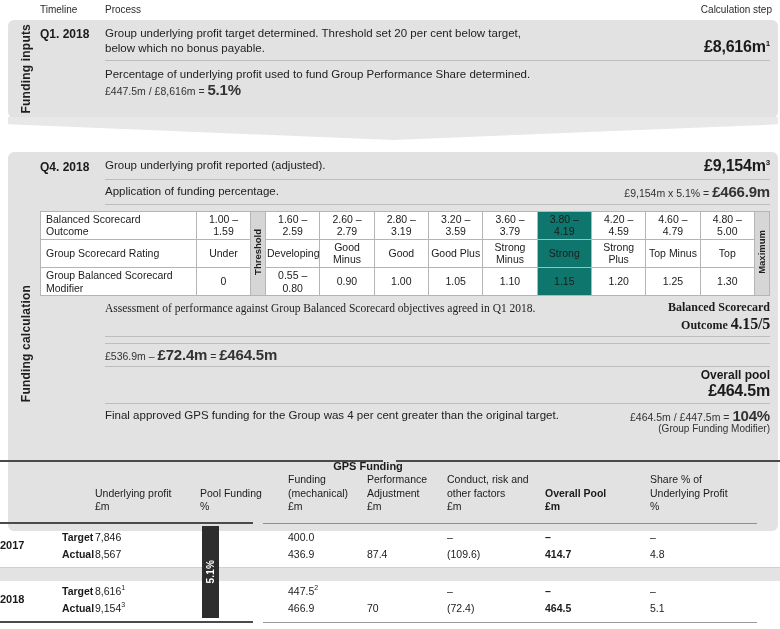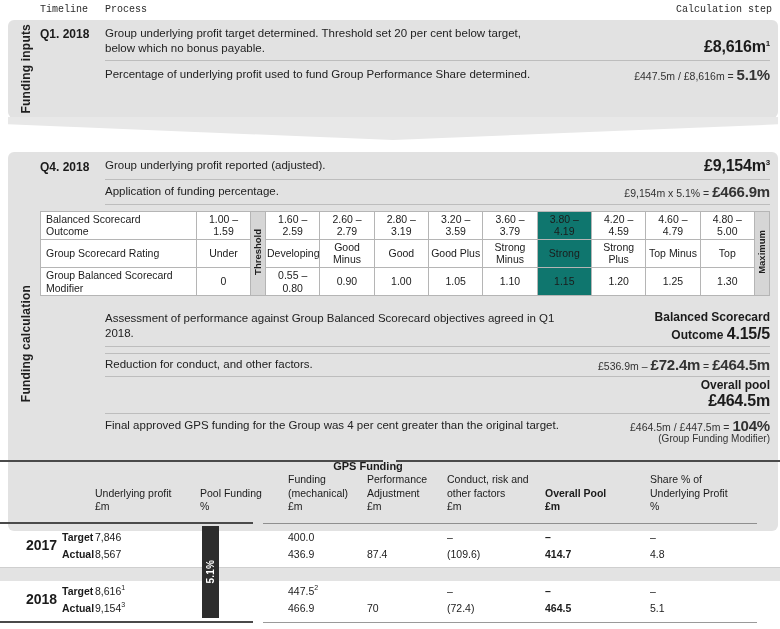--- a/index.html
+++ b/index.html
@@ -1,20 +1,20 @@
 <!DOCTYPE html>
 <html><head>
 <meta charset="utf-8">
 <style>
   * { margin:0; padding:0; box-sizing:border-box; }
   body { background:#fff; font-family:"Liberation Sans", sans-serif; color:#1b1b1b; }
   .page { position:relative; width:780px; height:629px; background:#fff; overflow:hidden; }
 
   
-  .hdr { position:absolute; top:4px; font-size:10px; color:#2b2b2b;font-family:Liberation Mono, monospace; }
+  .hdr { position:absolute; top:4px; font-size:10px; color:#2b2b2b; }
   .hdr-timeline { left:40px; }
   .hdr-process { left:105px; }
   .hdr-calc { right:8px;padding-left:18px; }
 
   
   .panel { position:absolute; left:8px; width:770px; background:#e2e2e2; border-radius:6px; }
   .panel1 { top:20px; height:98px; }
   .chevron { position:absolute; top:117px; left:8px; width:770px; height:23px; background:#e8e8e8;
              clip-path:polygon(0 0, 100% 0, 100% 32%, 50% 100%, 0 32%); }
   .panel2 { top:152px; height:379px; }
@@ -52,21 +52,21 @@
   .bt { position:absolute; top:455px; left:0; width:780px; height:142px; font-size:10.5px; }
   .rule { position:absolute; height:2px; background:#4a4a4a; }
   .rule.thin { height:1px; background:#8f8f8f; }
   .bt-grid { display:grid; grid-template-columns:18px 44px 33px 105px 88px 79px 80px 98px 105px 1fr; }
   .bt-head { position:absolute; top:18px; left:0; width:780px; align-items:end; }
   .bt-head .hcell { line-height:1.3; white-space:pre-line; padding-bottom:4px; }
   .bt-head .hcell.bold { font-weight:700; }
   .gps-group { position:absolute; top:5px; left:288px; width:160px; text-align:center; font-weight:700; font-size:11px; }
   .band { position:absolute; top:112px; left:0; width:780px; height:14px; background:#e3e3e3; border-top:1px solid #cfcfcf; }
   .ygroup { position:absolute; left:0; width:780px; grid-template-rows:17px 17px; align-items:center; }
-  .ygroup .year { grid-row:1 / 3; font-weight:700; font-size:14px; align-self:center;padding-left:26px; }
+  .ygroup .year { grid-row:1 / 3; font-weight:700; font-size:11px; align-self:center; }
   .ygroup .rlabel { font-weight:700; }
   .ygroup .v { white-space:nowrap; }
   .ygroup .v sup { font-size:7px; }
   .ygroup .bold { font-weight:700; }
   .pool-bar { position:absolute; left:202px; top:71px; width:17px; height:92px; background:#2d2d2d;
               display:flex; align-items:center; justify-content:center; }
   .pool-bar .vtext { color:#fff; font-size:10px; font-weight:700; }
 </style>
 </head>
 <body>
@@ -81,21 +81,21 @@
     <div class="side-label">
       <span class="vtext">Funding inputs</span>
     </div>
     <div class="timeline-label" style="top:7px;">Q1. 2018</div>
 
     <div class="prow sep" style="padding:6px 0 5px;align-items:flex-end;">
       <div class="process">Group underlying profit target determined. Threshold set 20 per cent below target,
 below which no bonus payable.</div>
       <div class="big"><span>£8,616m</span><sup>1</sup></div>
     </div>
-    <div class="prow" style="padding:6px 0 0;">
+    <div class="prow" style="padding:6px 0 0;flex-direction:column;">
       <div class="process">Percentage of underlying profit used to fund Group Performance Share determined.</div>
       <div class="calc"><span>£447.5m / £8,616m = </span><span class="big">5.1%</span></div>
     </div>
   </div>
 
   <div class="chevron"></div>
 
   <div class="panel panel2">
     <div class="side-label top-anchored">
       <span class="vtext">Funding calculation</span>
@@ -169,31 +169,30 @@
         <td>1.05</td>
         <td>1.10</td>
         <td class="hl">1.15</td>
         <td>1.20</td>
         <td>1.25</td>
         <td>1.30</td>
       </tr>
     </tbody>
       </table>
 
-    <div class="prow sep" style="margin-top:15px; padding:0 0 3px;">
+    <div class="prow sep" style="margin-top:5px; padding:0 0 3px;font-family:Liberation Serif, serif;">
       <div class="process" style="max-width:480px;">Assessment of performance against Group Balanced Scorecard objectives agreed in Q1 2018.</div>
       <div class="rblock">
         <div class="rlab">Balanced Scorecard</div>
         <div><span class="rlab">Outcome </span><span class="big">4.15/5</span></div>
       </div>
     </div>
     <div class="prow sep" style="padding:3px 0 3px;">
     </div>
     <div class="prow sep" style="padding:3px 0 3px;">
-      <div class="process">Reduction for conduct, and other factors.</div>
       <div class="calc"><span>£536.9m – </span><span class="big">£72.4m</span><span> = </span><span class="big">£464.5m</span></div>
     </div>
     <div class="prow sep" style="padding:2px 0 3px; justify-content:flex-end;">
       <div class="rblock">
         <div class="rlab">Overall pool</div>
         <div class="big">£464.5m</div>
       </div>
     </div>
     <div class="prow" style="padding:4px 0 0;">
       <div class="process" style="max-width:480px;">Final approved GPS funding for the Group was 4 per cent greater than the original target.</div>

